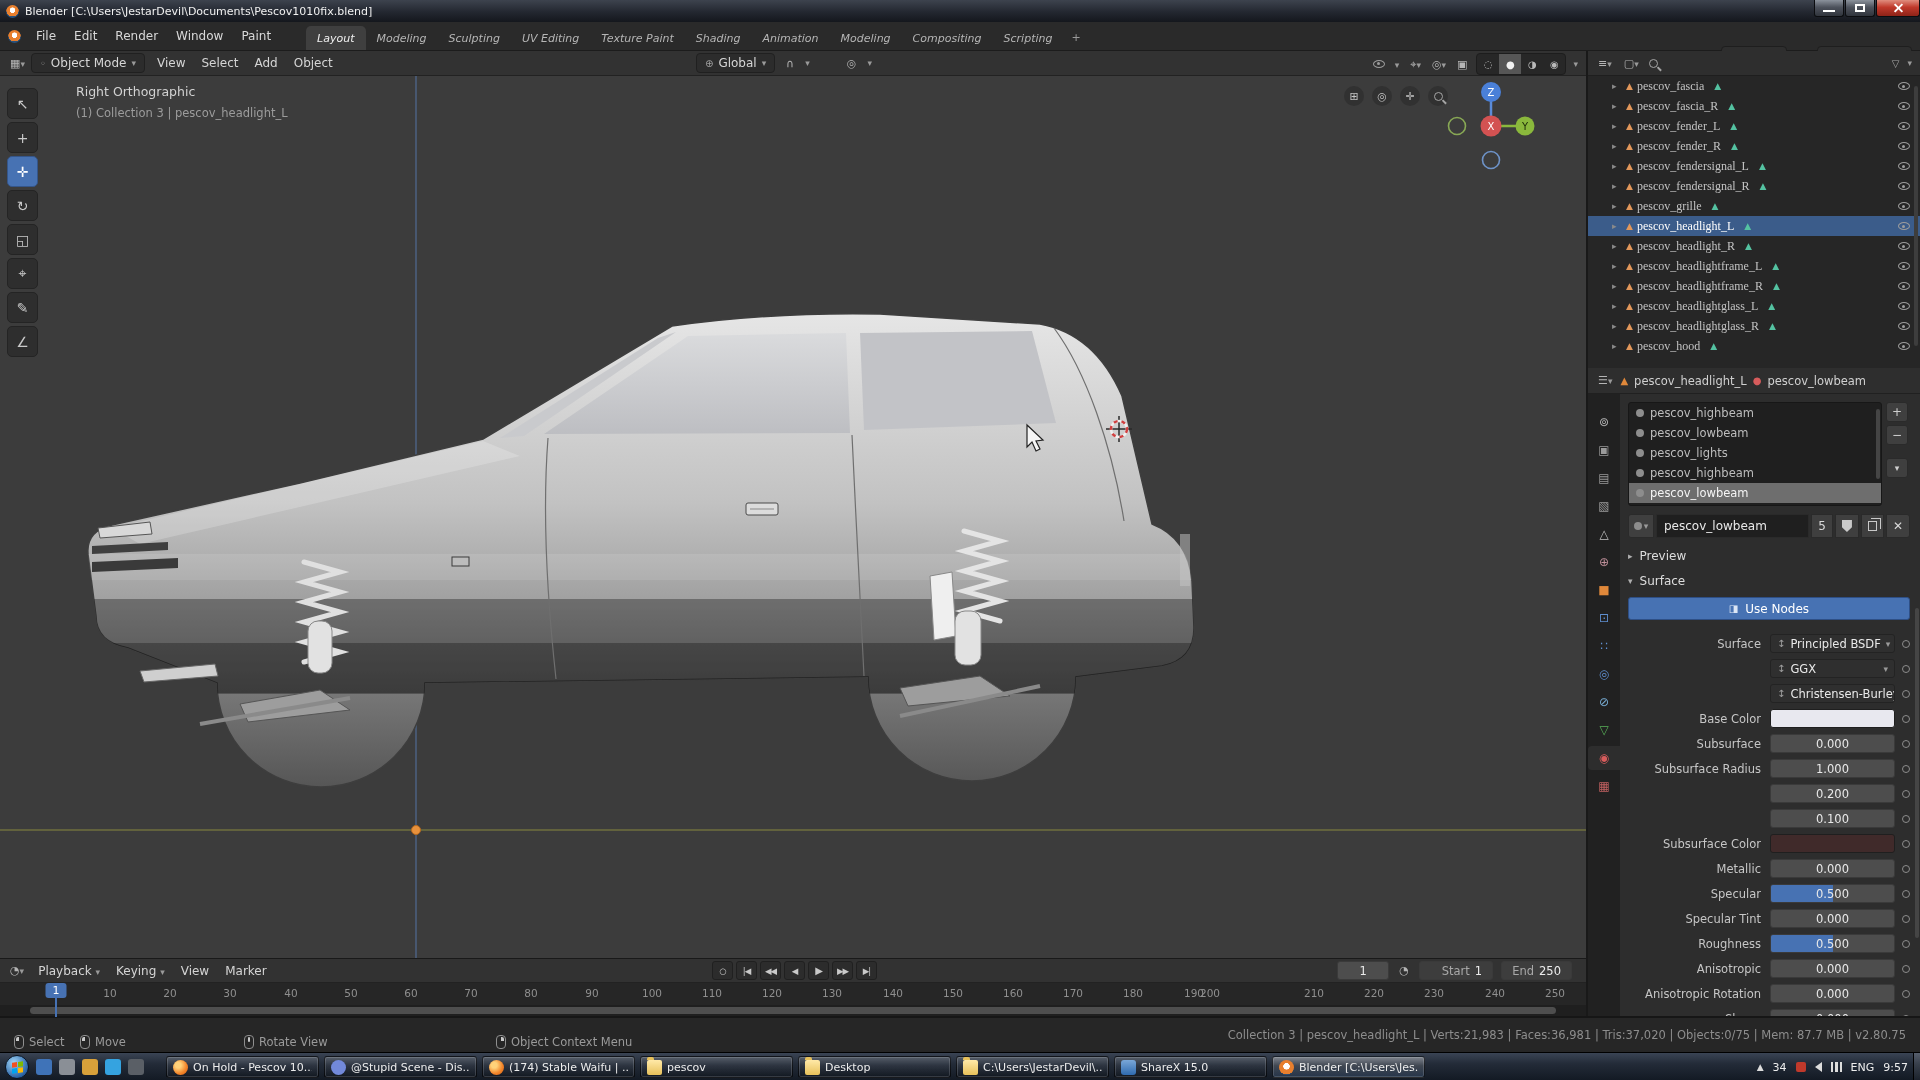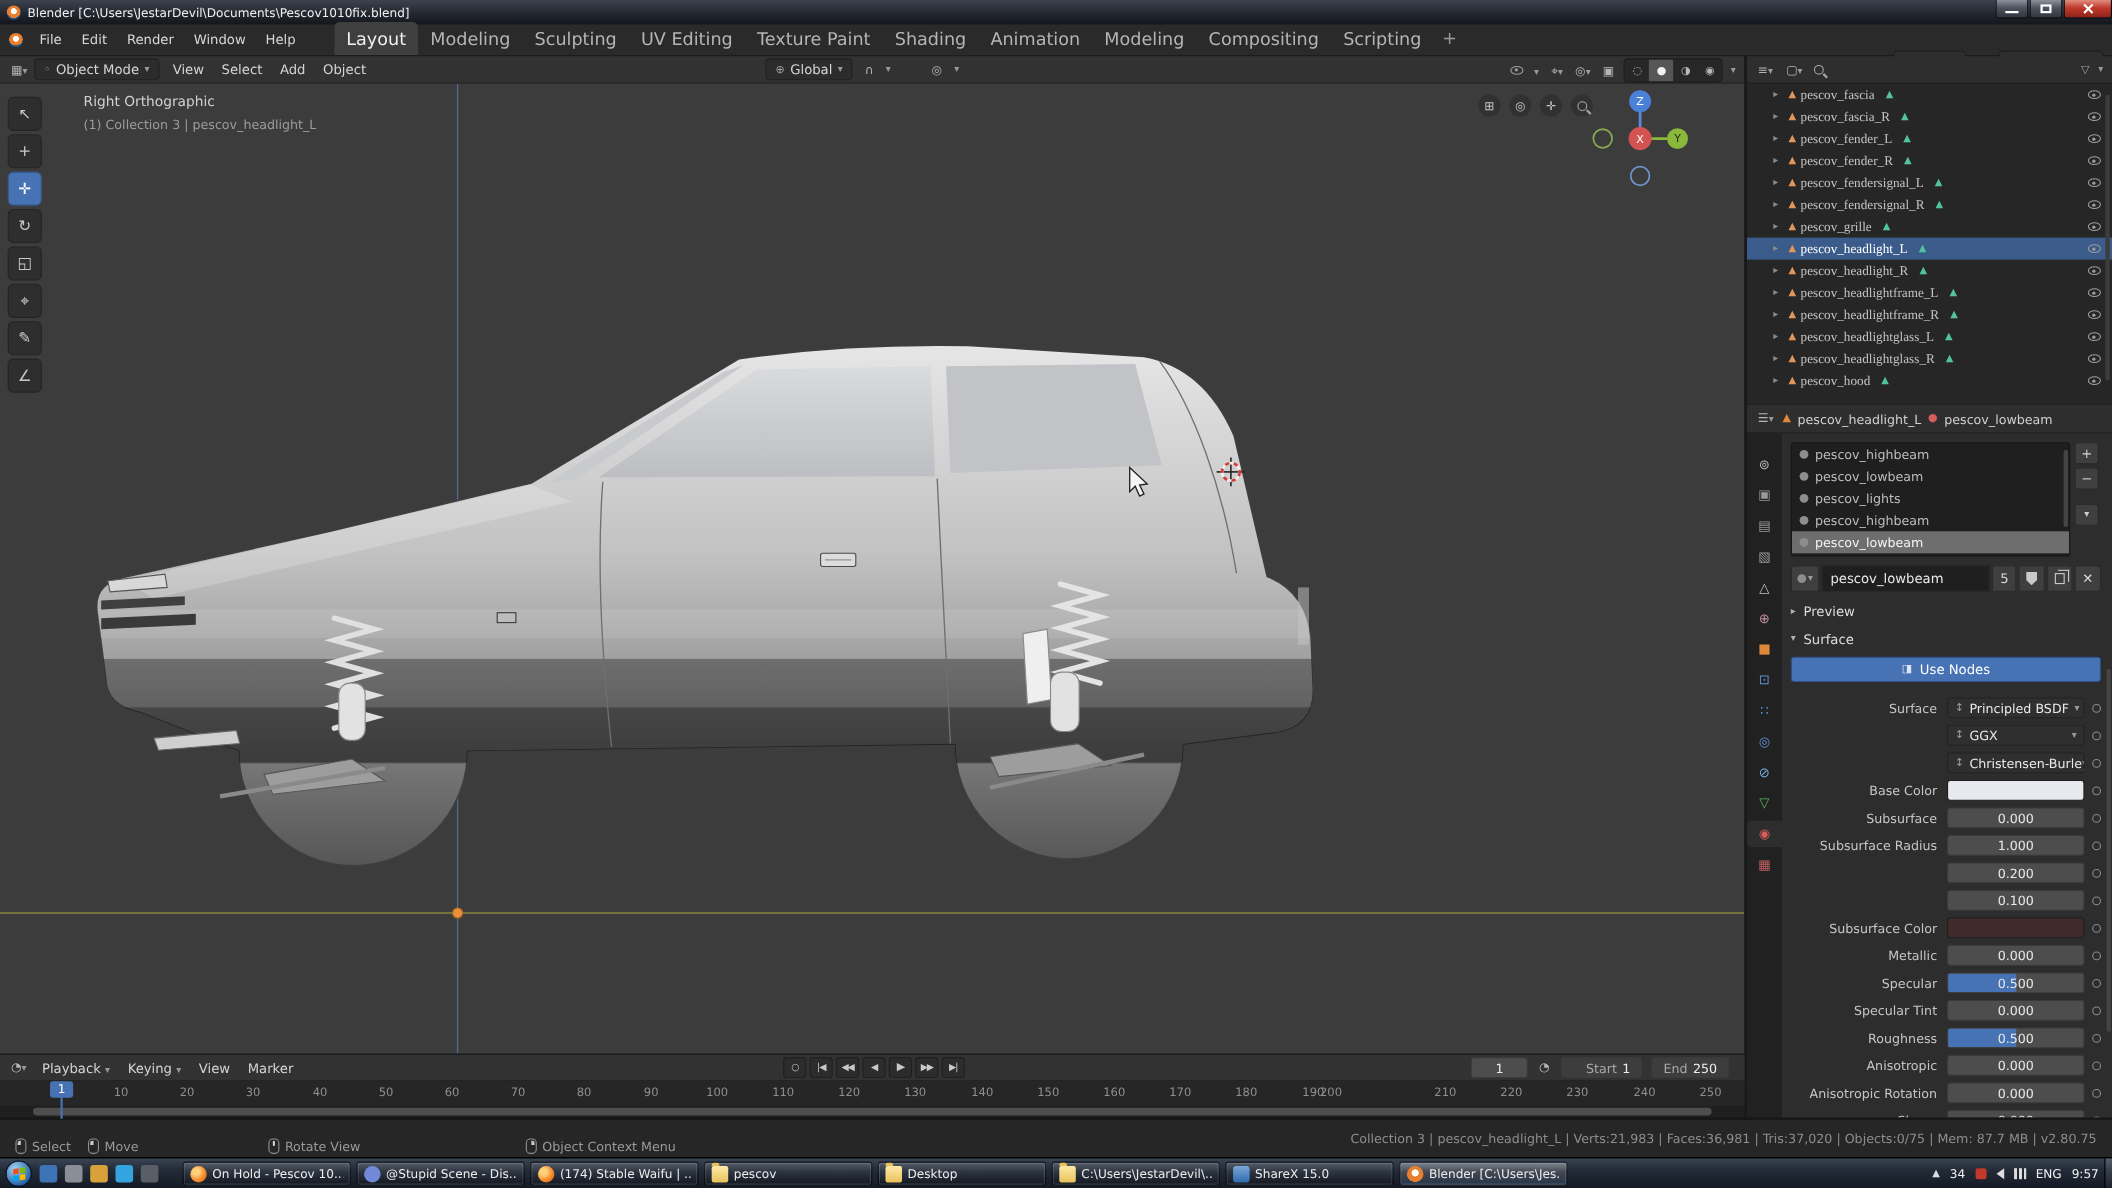--- a/index.html
+++ b/index.html
@@ -20,21 +20,21 @@
   .capbtn .minbar{position:absolute;left:8px;right:8px;bottom:4px;height:2px;background:#fff;}
   .capbtn .maxbox{position:absolute;left:9px;top:4px;width:10px;height:8px;border:2px solid #fff;}
   .capbtn .x1,.capbtn .x2{position:absolute;left:50%;top:50%;width:11px;height:2px;background:#fff;margin-left:-5px;margin-top:-1px;}
   .capbtn .x1{transform:rotate(45deg);} .capbtn .x2{transform:rotate(-45deg);}
 
   
   #menubar{left:0;top:22px;width:1920px;height:29px;background:#2a2a2a;border-bottom:1px solid #1c1c1c;
     display:flex;align-items:center;padding:0 8px;}
   .tmenu{padding:4px 9px;color:#d8d8d8;cursor:default;}
   #workspace-tabs{display:flex;margin-left:26px;align-items:flex-end;height:100%;}
-  .wtab{padding:6px 11px 5px;color:#b5b5b5;font-size:16px;}
+  .wtab{padding:6px 11px 5px;color:#b5b5b5;font-size:11px;font-style:italic;}
   .wtab.act{background:#3f3f3f;color:#efefef;border-radius:5px 5px 0 0;}
   .wtab.plus{color:#9a9a9a;padding:6px 8px;}
   #scene-cluster{position:absolute;right:8px;top:24px;display:flex;gap:10px;align-items:center;}
   .scn-field{display:flex;align-items:center;gap:5px;background:#2e2e2e;border:1px solid #1e1e1e;
     border-radius:4px;padding:2px 7px;height:21px;color:#d0d0d0;}
   .mini-ic{color:#9f9f9f;font-size:10px;}
   .xic{color:#9a9a9a;font-size:10px;}
 
   
   #vp-header{left:0;top:51px;width:1586px;height:25px;background:#323232;border-bottom:1px solid #222;
@@ -214,21 +214,21 @@
   </div>
 </div>
 
 <div id="menubar" class="abs">
   <span class="blogo"></span>
   <span id="topbar-menus" style="display:flex;">
       <span class="tmenu">File</span>
       <span class="tmenu">Edit</span>
       <span class="tmenu">Render</span>
       <span class="tmenu">Window</span>
-      <span class="tmenu">Help</span>
+      <span class="tmenu">Paint</span>
     </span>
   <div id="workspace-tabs">
       <span class="wtab act">Layout</span>
       <span class="wtab">Modeling</span>
       <span class="wtab">Sculpting</span>
       <span class="wtab">UV Editing</span>
       <span class="wtab">Texture Paint</span>
       <span class="wtab">Shading</span>
       <span class="wtab">Animation</span>
       <span class="wtab">Modeling</span>
@@ -840,21 +840,21 @@
         <span>Select</span>
       </span>
       <span class="hint" style="left:80px">
         <span class="mouse l"></span>
         <span>Move</span>
       </span>
       <span class="hint" style="left:244px">
         <span class="mouse m"></span>
         <span>Rotate View</span>
       </span>
-      <span class="hint" style="left:478px">
+      <span class="hint" style="left:496px">
         <span class="mouse r"></span>
         <span>Object Context Menu</span>
       </span>
     </span>
   <span id="status-stats">Collection 3 | pescov_headlight_L | Verts:21,983 | Faces:36,981 | Tris:37,020 | Objects:0/75 | Mem: 87.7 MB | v2.80.75</span>
 </div>
 
 <div id="taskbar">
   <span id="start-orb">
     <span class="flag">

